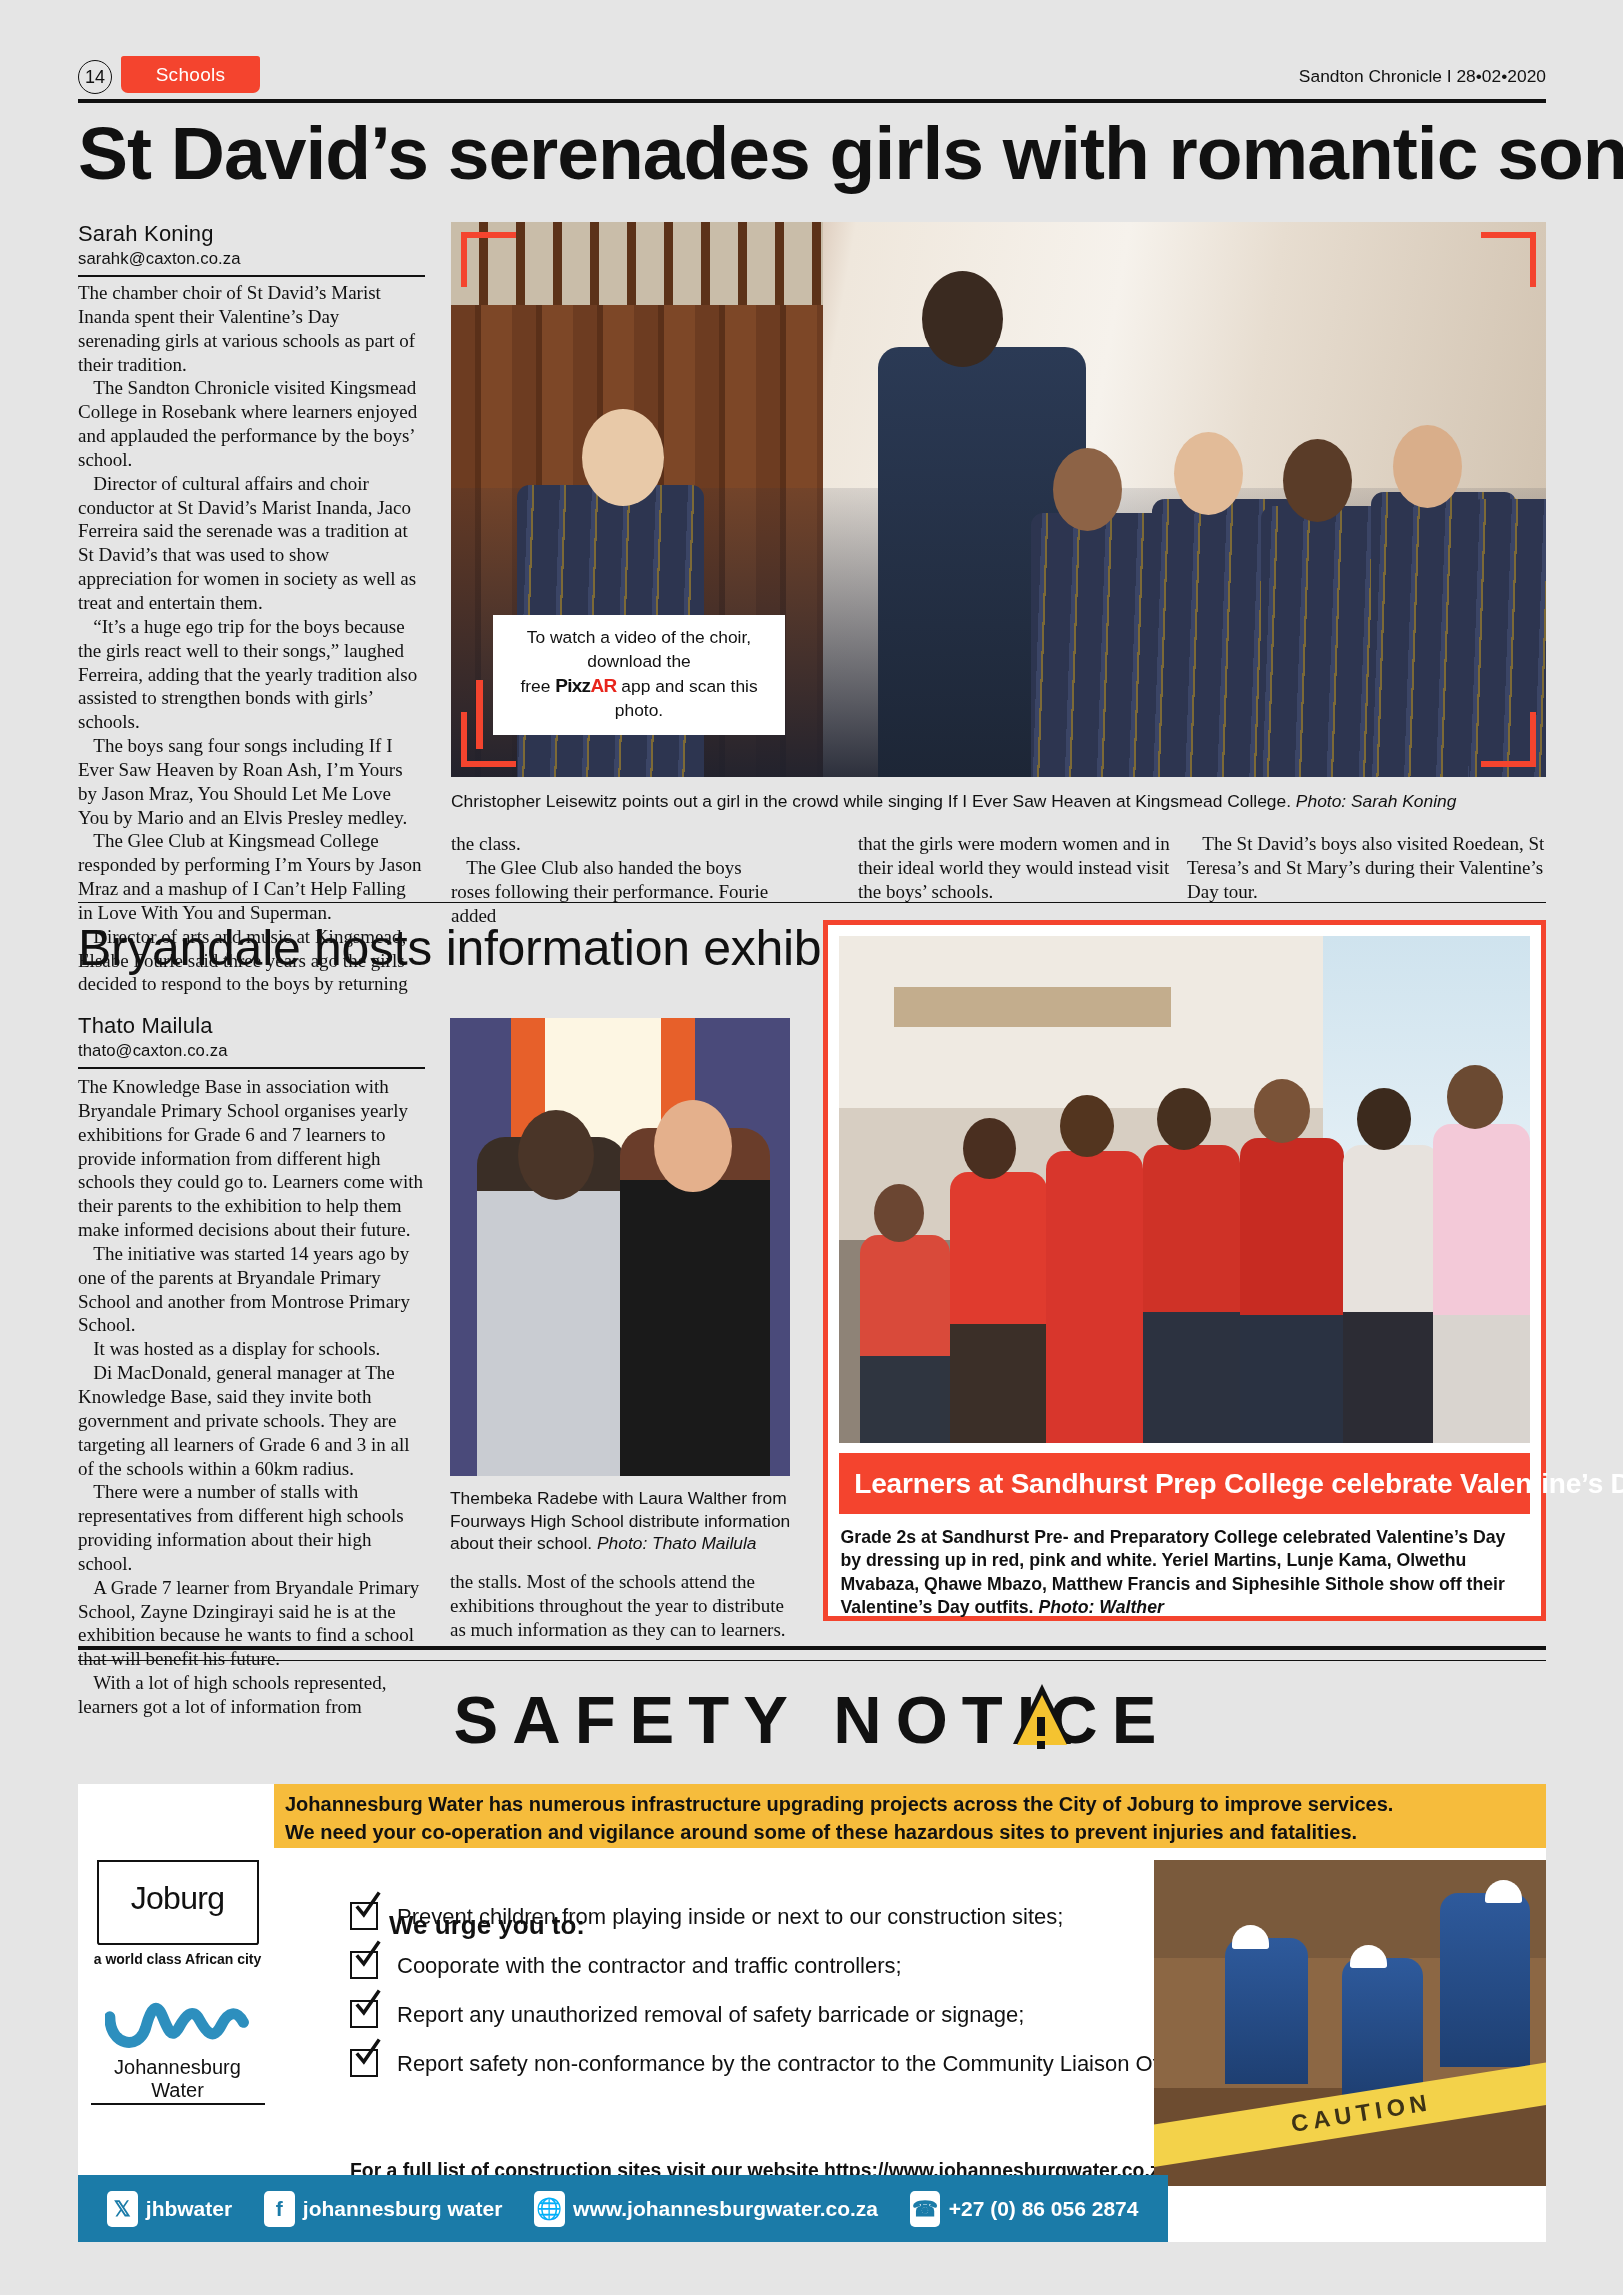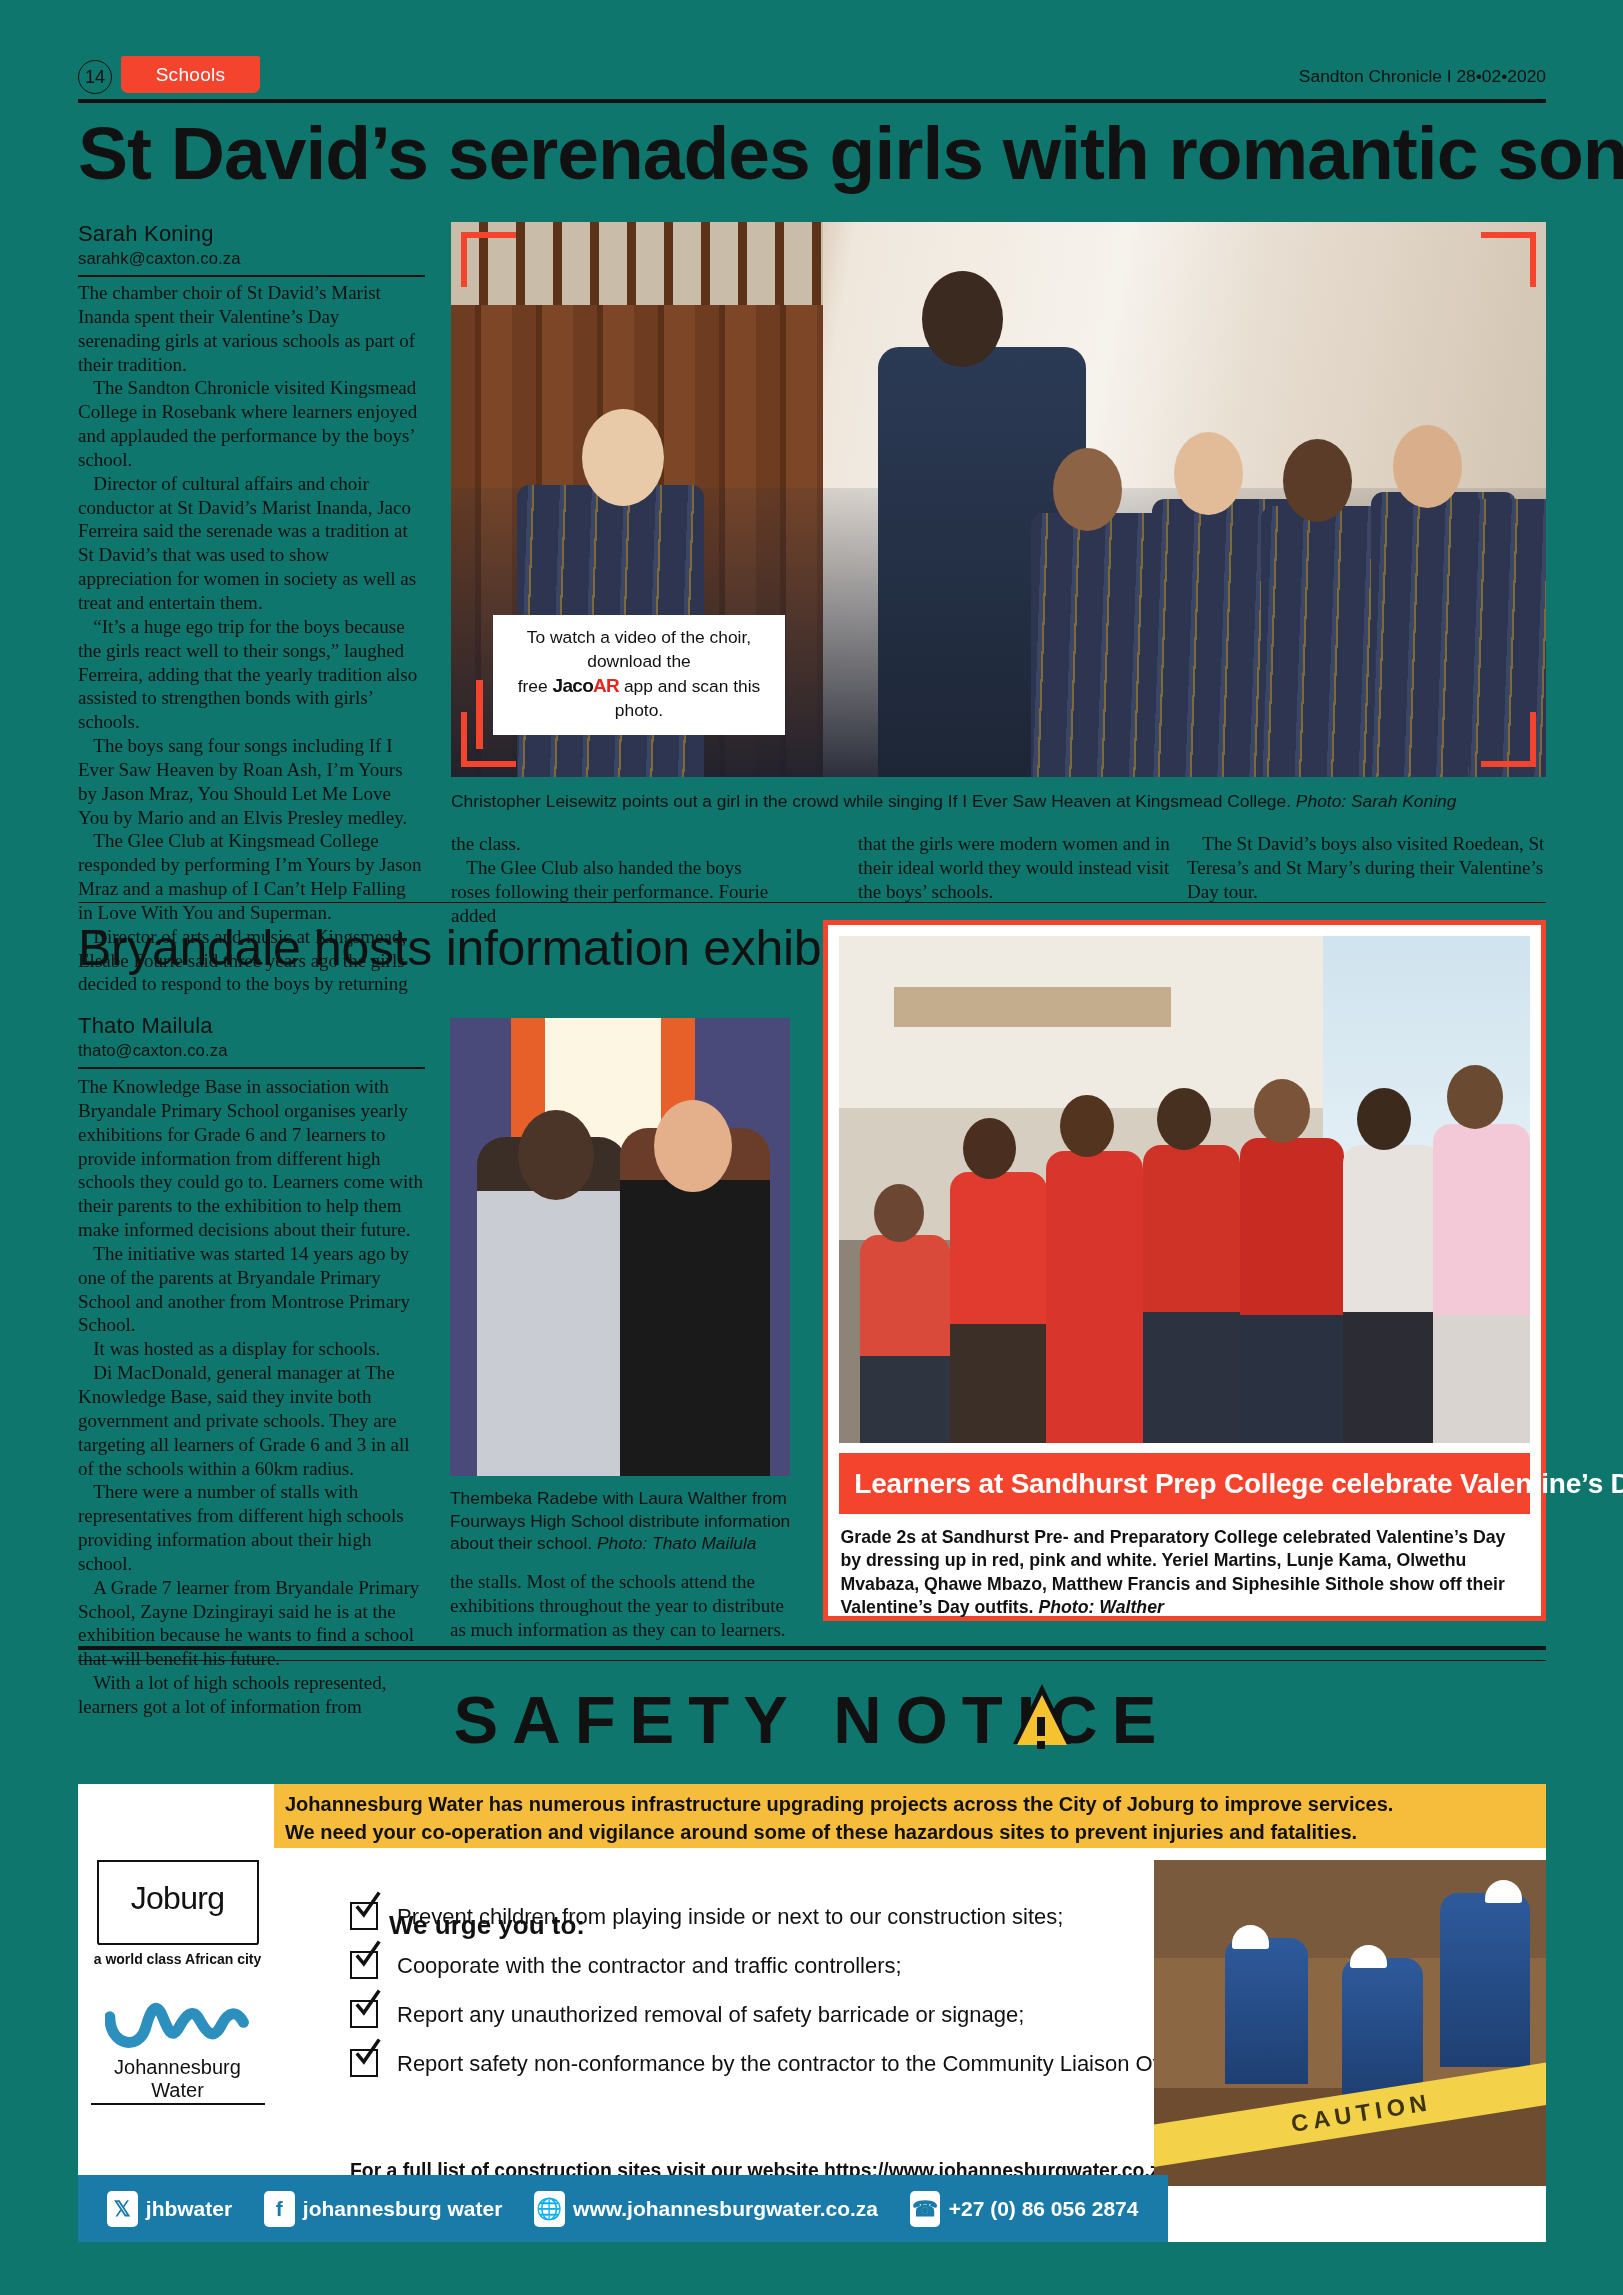--- a/index.html
+++ b/index.html
@@ -1,18 +1,18 @@
 <!DOCTYPE html>
 <html style="font-size:11px"><head>
 <meta charset="utf-8">
 <style>
   html,body{margin:0;padding:0;background:#8a8a8a;}
   body{font-family:"Liberation Serif",serif;}
   .page{
-    position:relative;width:1624px;height:2295px;background:#0f766e;
+    position:relative;width:1624px;height:2295px;background:#e5e5e5;
     margin:0 auto;overflow:hidden;
   }
   
   .masthead{position:absolute;left:78px;top:56px;width:1468px;height:42px;}
   .page-num{
     position:absolute;left:0;top:4.2px;width:32px;height:32px;border:1.4px solid #111;
     border-radius:50%;font-family:"Liberation Sans",sans-serif;font-size:18px;
     display:flex;align-items:center;justify-content:center;color:#111;
   }
   .section-tab{
@@ -247,21 +247,21 @@
     <div class="ar-corner ar-tl"></div>
     <div class="ar-corner ar-tr"></div>
     <div class="ar-corner ar-bl"></div>
     <div class="ar-corner ar-br"></div>
 
     <div class="pixz-bar"></div>
     <div class="pixz-box">
       <div>To watch a video of the choir, download the</div>
       <div>
         <span>free</span>
-        <span class="pixz-logo"><span>Jaco</span><span class="ar">AR</span></span>
+        <span class="pixz-logo"><span>Pixz</span><span class="ar">AR</span></span>
         <span>app and scan this photo.</span>
       </div>
     </div>
   </div>
 
   <div class="cap" style="left:451px;top:790px;width:1095px">
     <span>Christopher Leisewitz points out a girl in the crowd while singing If I Ever Saw Heaven at Kingsmead College.</span>
     <i>Photo: Sarah Koning</i>
   </div>
 

